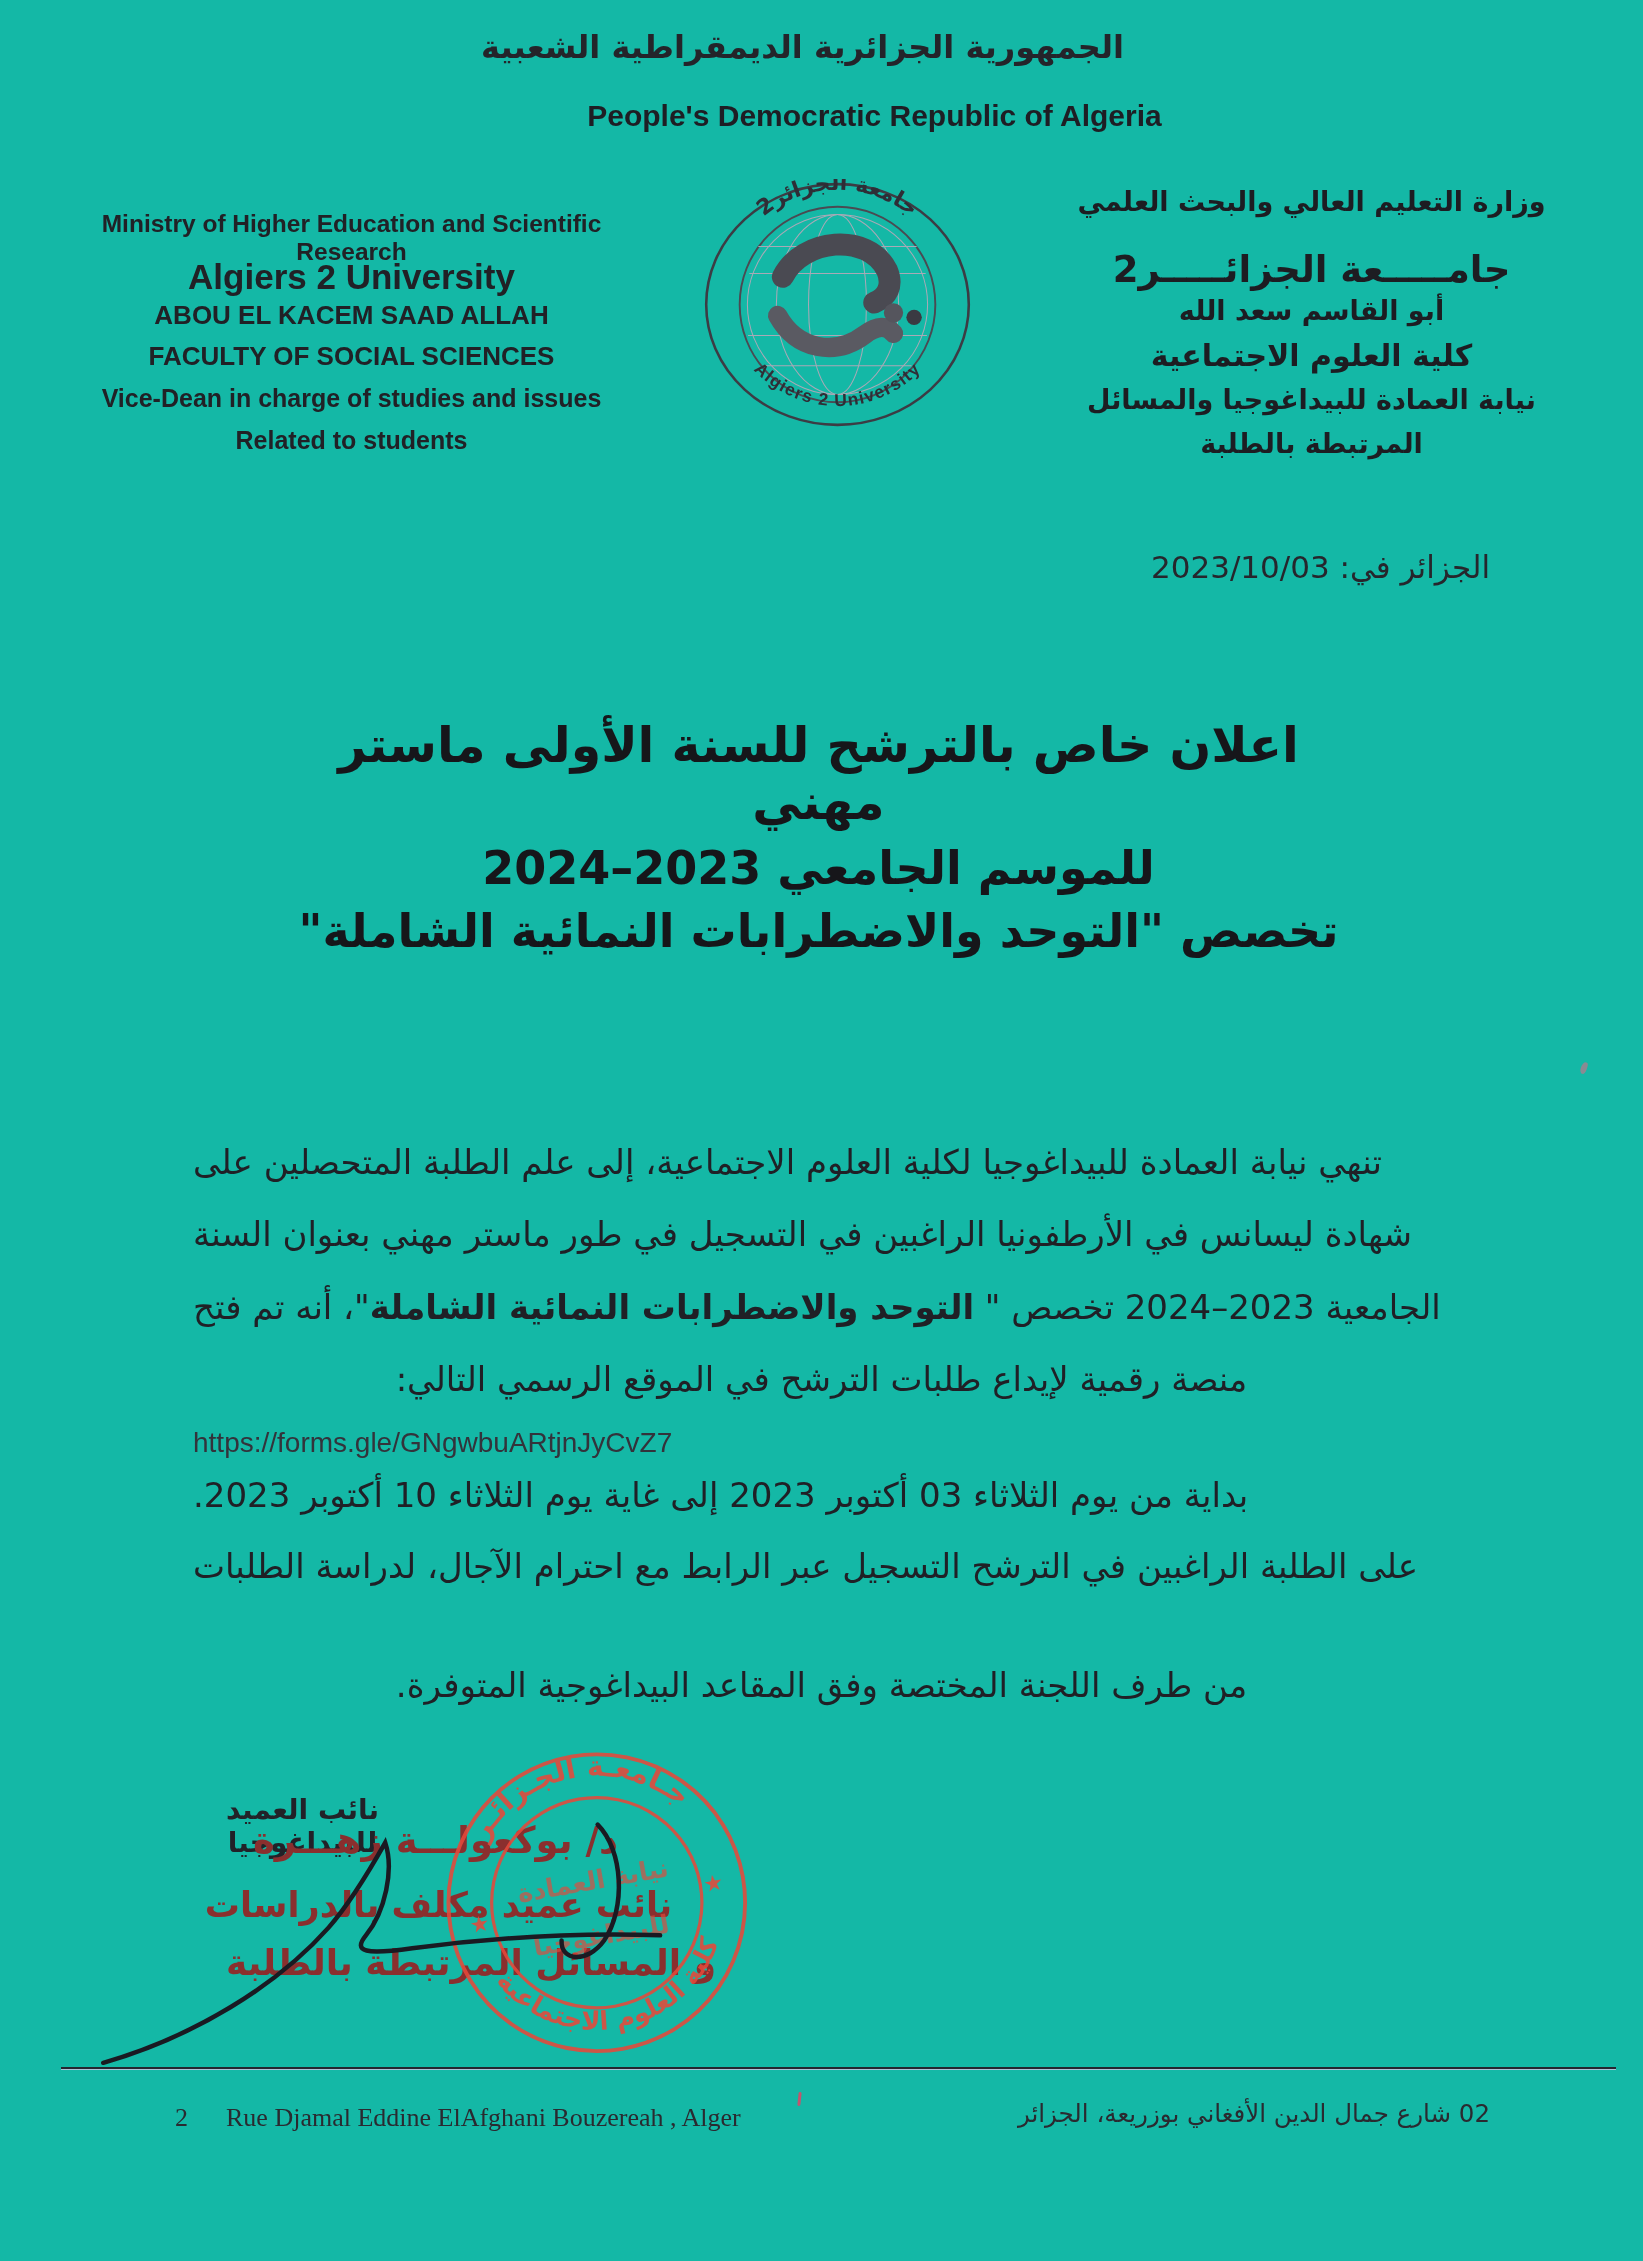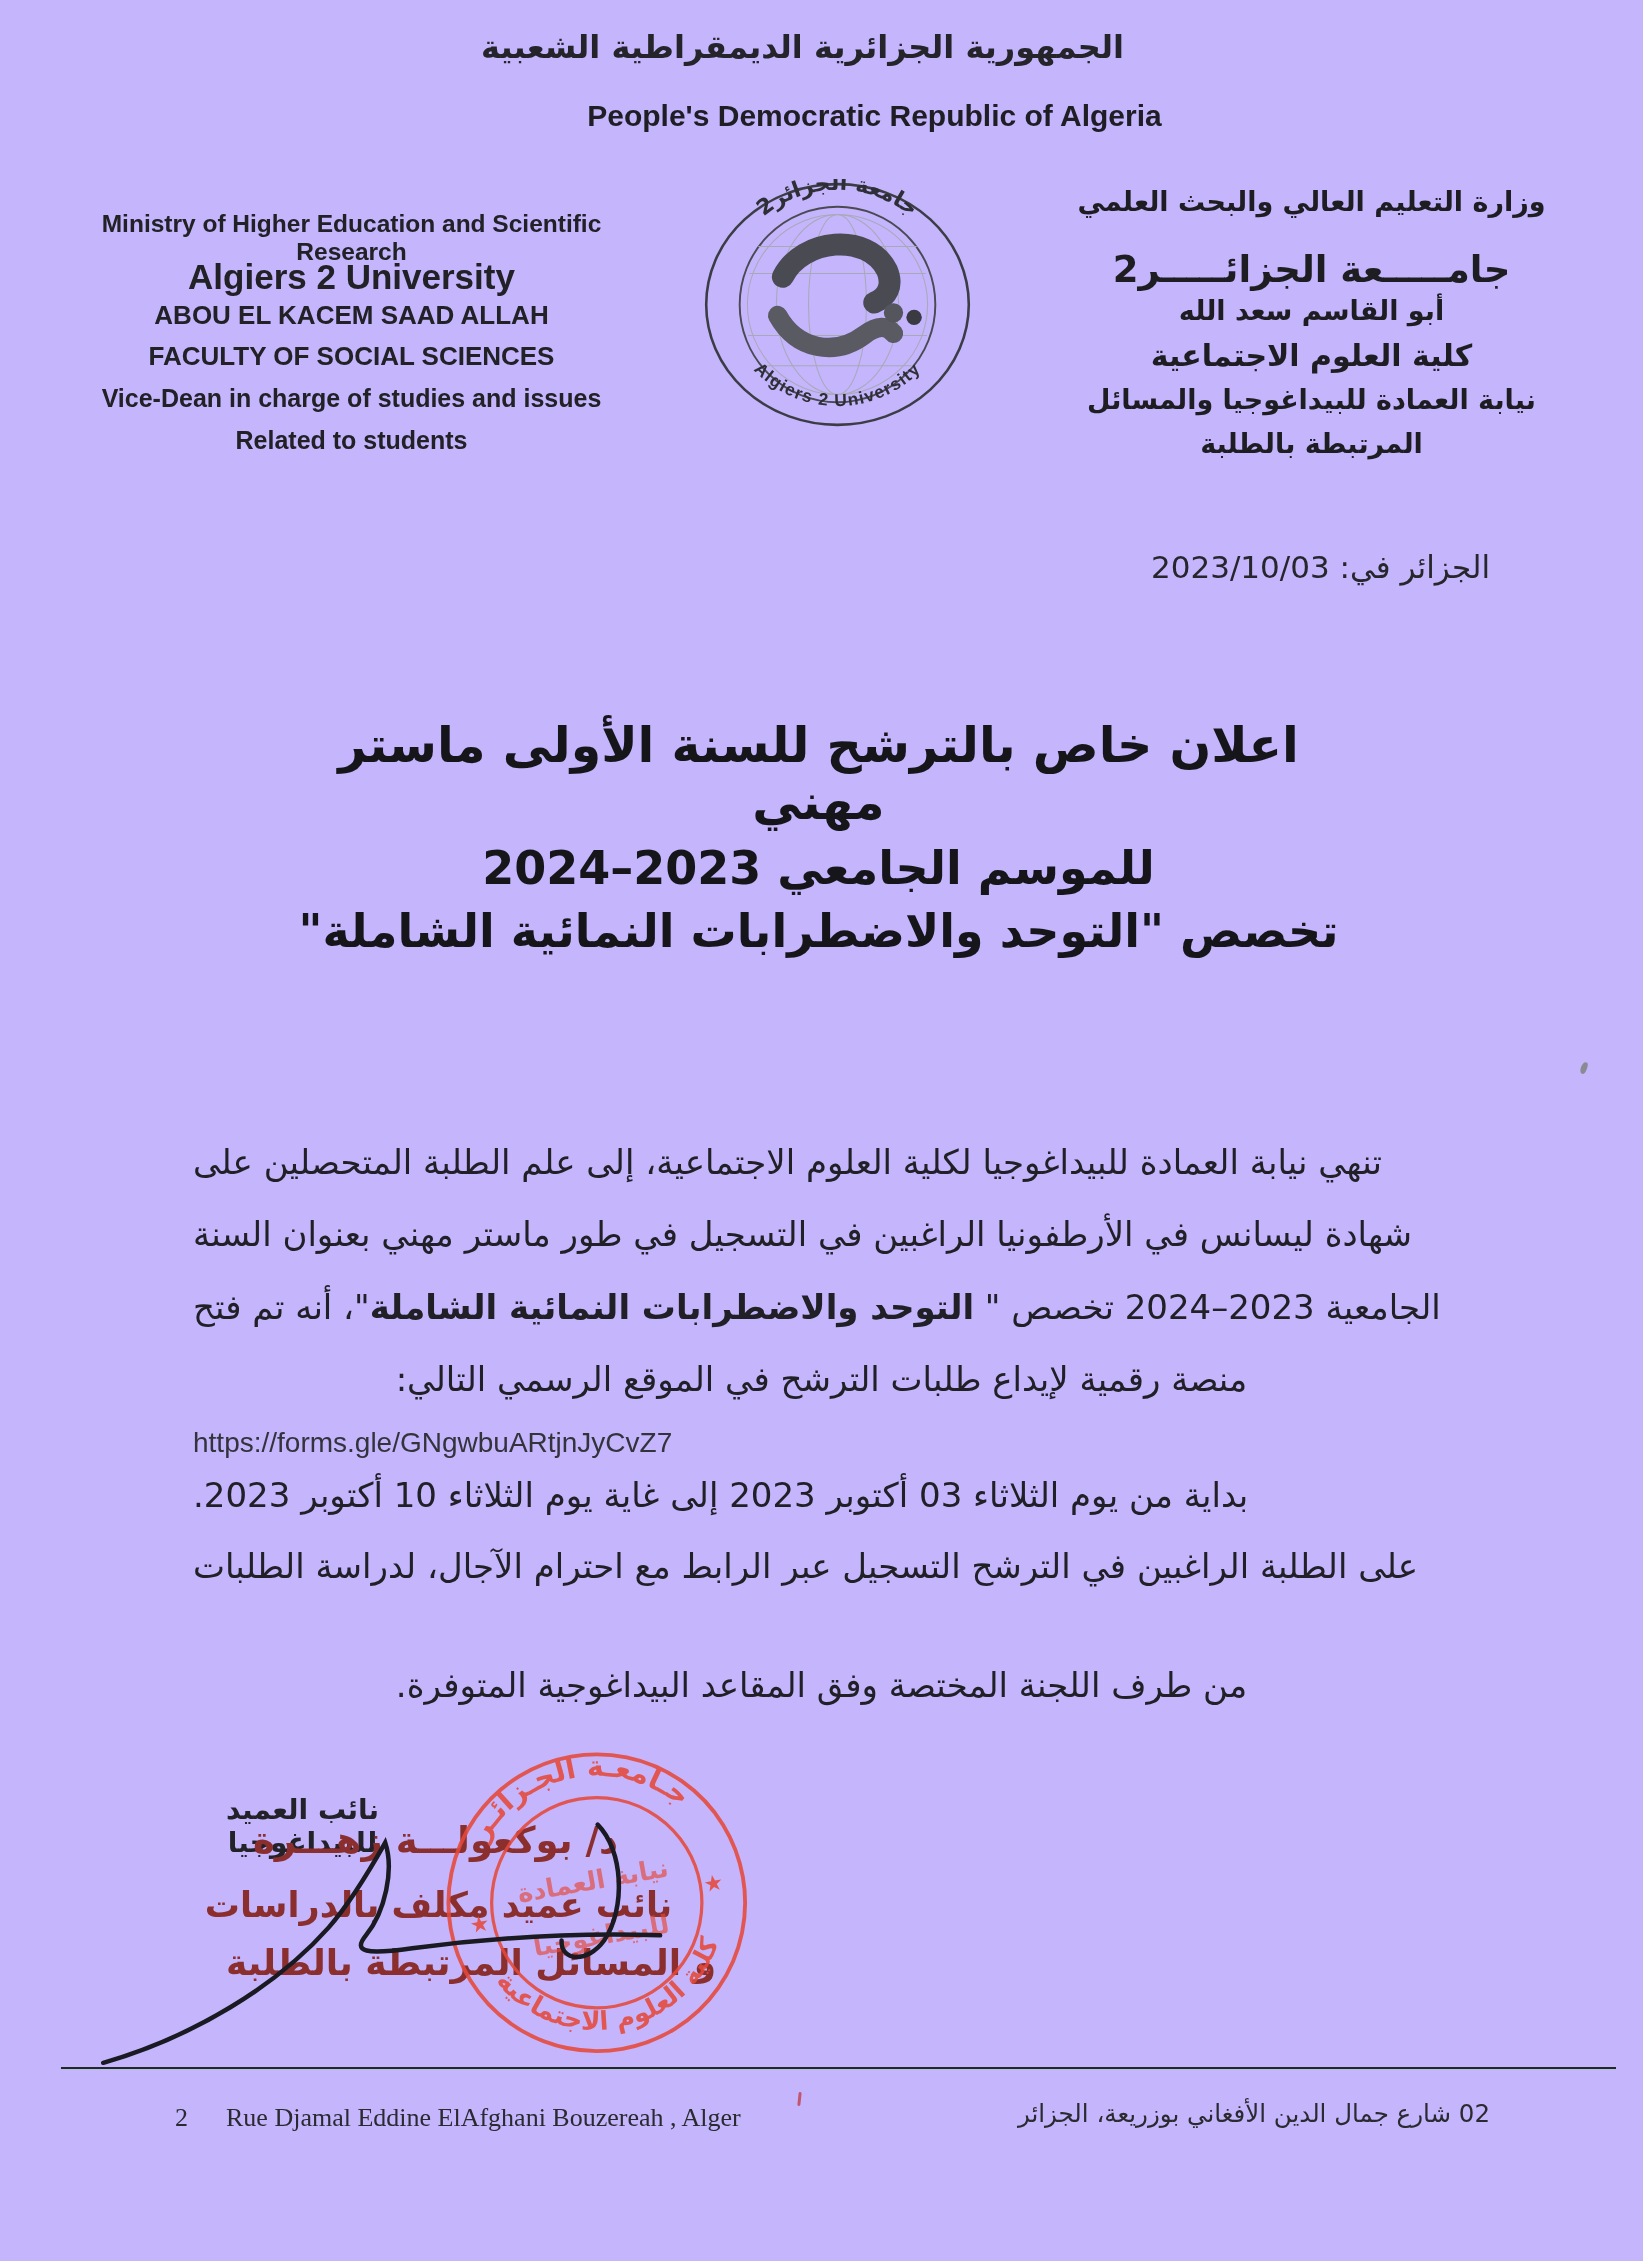--- a/index.html
+++ b/index.html
@@ -1,20 +1,20 @@
 <!DOCTYPE html>
 <html style="font-size:10.3px"><head>
 <meta charset="utf-8">
 <style>
   html,body{margin:0;padding:0;}
   body{background:#e8e8e8;}
   .page{
     position:relative;
     width:1644px;height:2261px;
-    background:#c4b5fd;
+    background:#14b8a6;
     overflow:hidden;
     font-family:"DejaVu Sans", sans-serif;
     color:#1f1f24;
   }
   .abs{position:absolute;}
   .rtl{direction:rtl; unicode-bidi:plaintext;}
   
   .republic-ar{top:28px;left:448px;width:709px;font-size:32px;font-weight:bold;text-align:center;color:#24242a;}
   .republic-en{top:99px;left:552px;width:645px;font-size:30px;font-weight:bold;text-align:center;
                font-family:"Liberation Sans", sans-serif;color:#1e1e24;}

